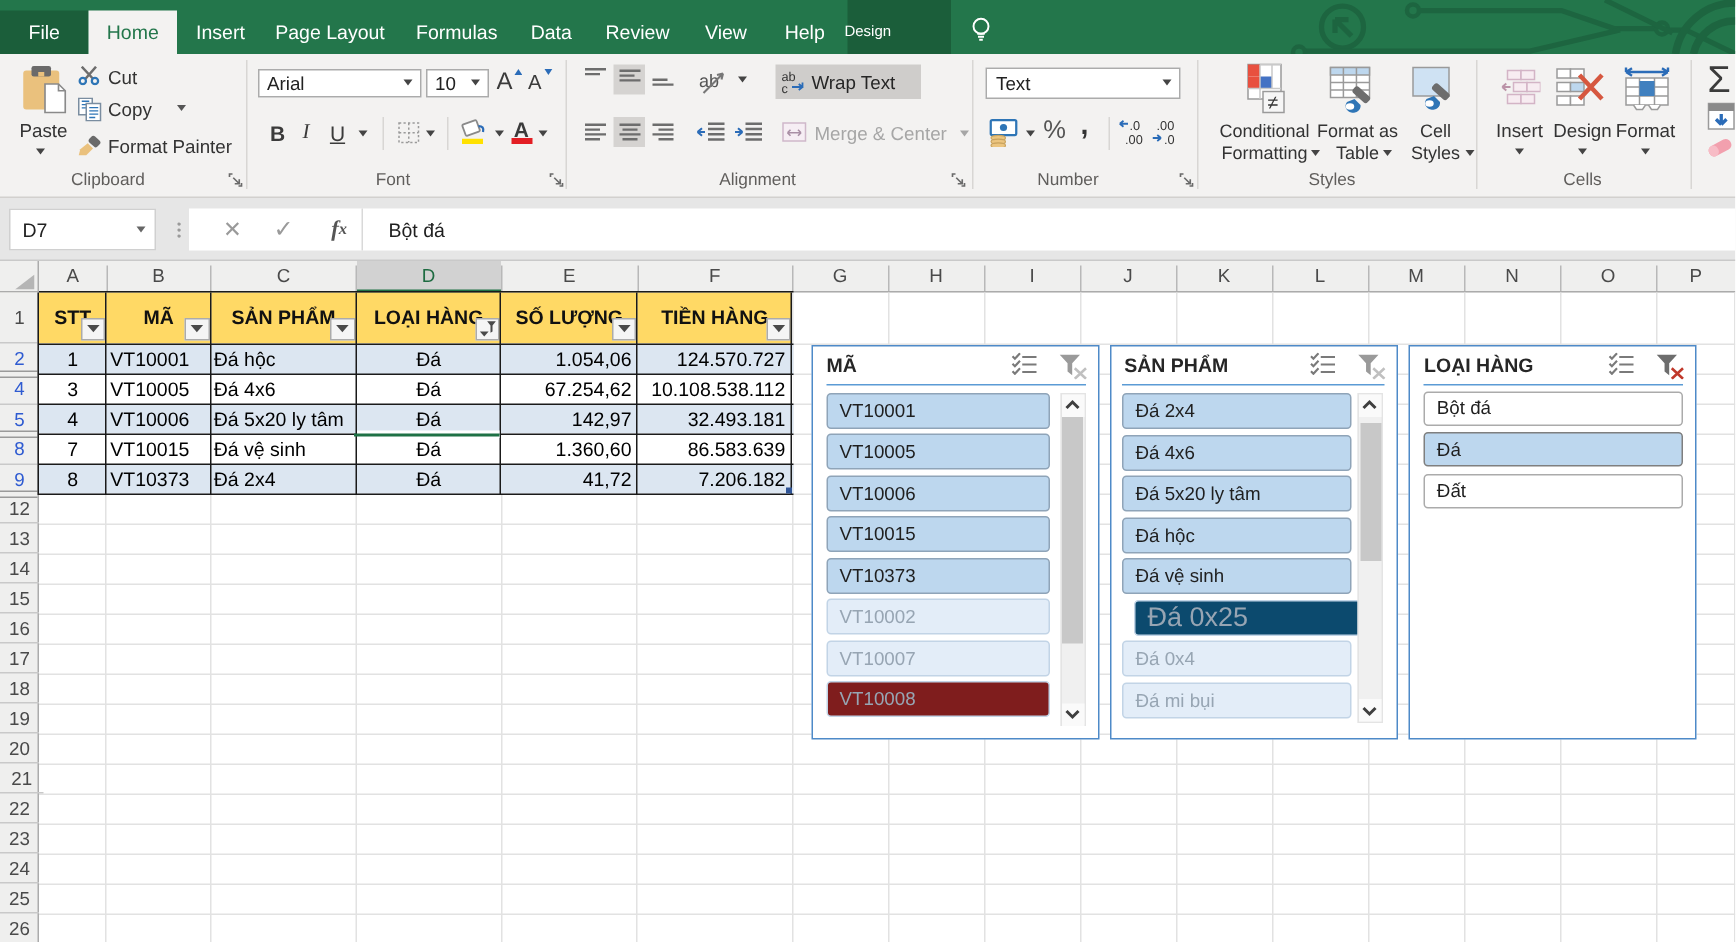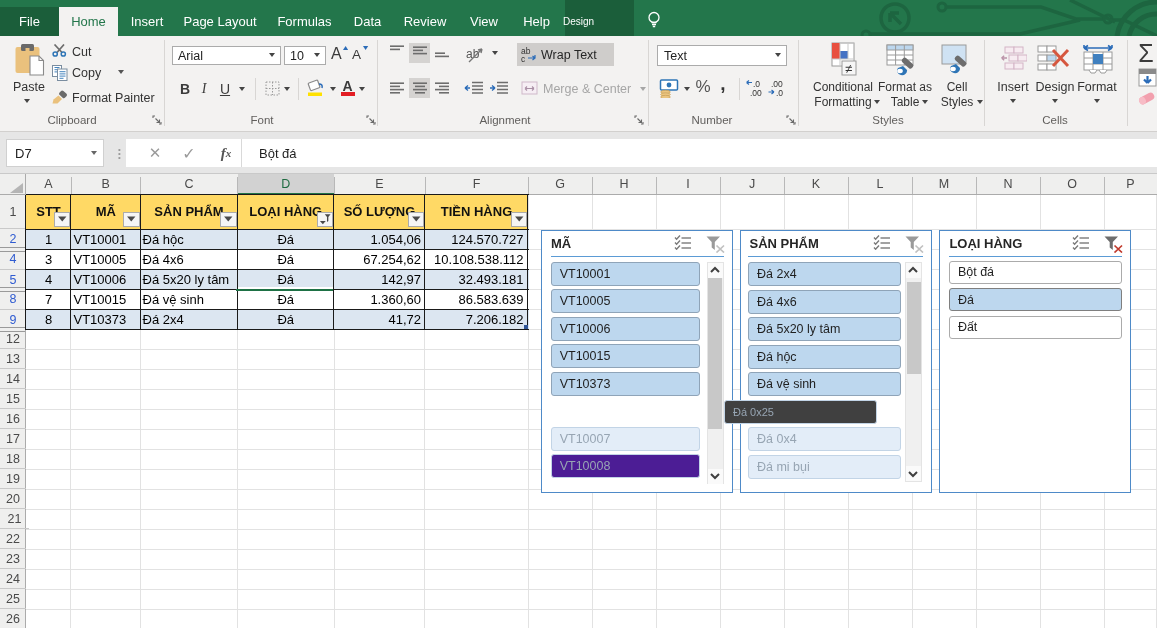--- a/index.html
+++ b/index.html
@@ -602,22 +602,23 @@
     <svg style="position:absolute;left:705.6px;top:235.5px" width="20" height="17" viewBox="0 0 20 17">
       <path d="M0.5 0.5 h13.5 l-5.2 5.6 v8 l-3.1 -2.5 v-5.5 z" fill="#9a9a9a"></path>
       <path d="M10.5 9.5 l7.5 7 M18 9.5 l-7.5 7" stroke="#c0c0c0" stroke-width="1.7" fill="none"></path>
     </svg>
     <div style="position:absolute;left:550.7px;top:256.0px;width:172.89999999999998px;height:1px;background:#5b9bd5;"></div>
     <div class="fx" style="position:absolute;left:550.7px;top:261.9px;width:149.5px;height:24px;background:#bdd7ee;border:1px solid #8fa4b8;border-radius:3px;font-size:12.5px;color:#1f1f1f;padding-left:8px;">VT10001</div>
     <div class="fx" style="position:absolute;left:550.7px;top:289.4px;width:149.5px;height:24px;background:#bdd7ee;border:1px solid #8fa4b8;border-radius:3px;font-size:12.5px;color:#1f1f1f;padding-left:8px;">VT10005</div>
     <div class="fx" style="position:absolute;left:550.7px;top:316.9px;width:149.5px;height:24px;background:#bdd7ee;border:1px solid #8fa4b8;border-radius:3px;font-size:12.5px;color:#1f1f1f;padding-left:8px;">VT10006</div>
     <div class="fx" style="position:absolute;left:550.7px;top:344.4px;width:149.5px;height:24px;background:#bdd7ee;border:1px solid #8fa4b8;border-radius:3px;font-size:12.5px;color:#1f1f1f;padding-left:8px;">VT10015</div>
     <div class="fx" style="position:absolute;left:550.7px;top:371.9px;width:149.5px;height:24px;background:#bdd7ee;border:1px solid #8fa4b8;border-radius:3px;font-size:12.5px;color:#1f1f1f;padding-left:8px;">VT10373</div>
+    <div class="fx" style="position:absolute;left:550.7px;top:399.4px;width:149.5px;height:24px;background:#e3edf8;border:1px solid #c2d4e6;border-radius:3px;font-size:12.5px;color:#97a5b3;padding-left:8px;">VT10002</div>
     <div class="fx" style="position:absolute;left:550.7px;top:426.9px;width:149.5px;height:24px;background:#e3edf8;border:1px solid #c2d4e6;border-radius:3px;font-size:12.5px;color:#97a5b3;padding-left:8px;">VT10007</div>
-    <div class="fx" style="position:absolute;left:550.7px;top:454.4px;width:149.5px;height:24px;background:#4c1d95;border:1px solid #c2d4e6;border-radius:3px;font-size:12.5px;color:#97a5b3;padding-left:8px;">VT10008</div>
+    <div class="fx" style="position:absolute;left:550.7px;top:454.4px;width:149.5px;height:24px;background:#7f1d1d;border:1px solid #c2d4e6;border-radius:3px;font-size:12.5px;color:#97a5b3;padding-left:8px;">VT10008</div>
     <div style="position:absolute;left:706.9px;top:261.9px;width:16.700000000000045px;height:222.60000000000002px;background:#f0f0f0;border:1px solid #e4e4e4;"></div>
     <div style="position:absolute;left:707.9px;top:262.9px;width:14.700000000000045px;height:15px;background:#fafafa;"></div>
     <div style="position:absolute;left:707.9px;top:468.5px;width:14.700000000000045px;height:15px;background:#fafafa;"></div>
     <div style="position:absolute;left:708.4px;top:277.5px;width:13.700000000000045px;height:151.5px;background:#c8c8c8;"></div>
     <svg style="position:absolute;left:709.9px;top:265.9px" width="10" height="8" viewBox="0 0 10 8">
       <path d="M1 6 L5 2 L9 6" stroke="#3f3f3f" stroke-width="2" fill="none"></path>
     </svg>
     <svg style="position:absolute;left:709.9px;top:472.0px" width="10" height="8" viewBox="0 0 10 8">
       <path d="M1 2 L5 6 L9 2" stroke="#3f3f3f" stroke-width="2" fill="none"></path>
     </svg>
@@ -636,21 +637,21 @@
     <svg style="position:absolute;left:904.5px;top:235.5px" width="20" height="17" viewBox="0 0 20 17">
       <path d="M0.5 0.5 h13.5 l-5.2 5.6 v8 l-3.1 -2.5 v-5.5 z" fill="#9a9a9a"></path>
       <path d="M10.5 9.5 l7.5 7 M18 9.5 l-7.5 7" stroke="#c0c0c0" stroke-width="1.7" fill="none"></path>
     </svg>
     <div style="position:absolute;left:748px;top:256.0px;width:174.5px;height:1px;background:#5b9bd5;"></div>
     <div class="fx" style="position:absolute;left:748px;top:262.1px;width:152.5px;height:24px;background:#bdd7ee;border:1px solid #8fa4b8;border-radius:3px;font-size:12.5px;color:#1f1f1f;padding-left:8px;">Đá 2x4</div>
     <div class="fx" style="position:absolute;left:748px;top:289.6px;width:152.5px;height:24px;background:#bdd7ee;border:1px solid #8fa4b8;border-radius:3px;font-size:12.5px;color:#1f1f1f;padding-left:8px;">Đá 4x6</div>
     <div class="fx" style="position:absolute;left:748px;top:317.1px;width:152.5px;height:24px;background:#bdd7ee;border:1px solid #8fa4b8;border-radius:3px;font-size:12.5px;color:#1f1f1f;padding-left:8px;">Đá 5x20 ly tâm</div>
     <div class="fx" style="position:absolute;left:748px;top:344.6px;width:152.5px;height:24px;background:#bdd7ee;border:1px solid #8fa4b8;border-radius:3px;font-size:12.5px;color:#1f1f1f;padding-left:8px;">Đá hộc</div>
     <div class="fx" style="position:absolute;left:748px;top:372.1px;width:152.5px;height:24px;background:#bdd7ee;border:1px solid #8fa4b8;border-radius:3px;font-size:12.5px;color:#1f1f1f;padding-left:8px;">Đá vệ sinh</div>
-    <div class="fx" style="position:absolute;left:724px;top:399.6px;width:152.5px;height:24px;background:#404040;border:1px solid #c2d4e6;border-radius:3px;font-size:11px;color:#97a5b3;padding-left:8px;">Đá 0x25</div>
+    <div class="fx" style="position:absolute;left:756px;top:399.6px;width:152.5px;height:24px;background:#0c4a6e;border:1px solid #c2d4e6;border-radius:3px;font-size:18px;color:#97a5b3;padding-left:8px;">Đá 0x25</div>
     <div class="fx" style="position:absolute;left:748px;top:427.1px;width:152.5px;height:24px;background:#e3edf8;border:1px solid #c2d4e6;border-radius:3px;font-size:12.5px;color:#97a5b3;padding-left:8px;">Đá 0x4</div>
     <div class="fx" style="position:absolute;left:748px;top:454.6px;width:152.5px;height:24px;background:#e3edf8;border:1px solid #c2d4e6;border-radius:3px;font-size:12.5px;color:#97a5b3;padding-left:8px;">Đá mi bụi</div>
     <div style="position:absolute;left:905.2px;top:262.1px;width:17.299999999999955px;height:219.89999999999998px;background:#f0f0f0;border:1px solid #e4e4e4;"></div>
     <div style="position:absolute;left:906.2px;top:263.1px;width:15.299999999999955px;height:15px;background:#fafafa;"></div>
     <div style="position:absolute;left:906.2px;top:466px;width:15.299999999999955px;height:15px;background:#fafafa;"></div>
     <div style="position:absolute;left:906.7px;top:281.9px;width:14.299999999999955px;height:92.10000000000002px;background:#c8c8c8;"></div>
     <svg style="position:absolute;left:908.2px;top:266.1px" width="10" height="8" viewBox="0 0 10 8">
       <path d="M1 6 L5 2 L9 6" stroke="#3f3f3f" stroke-width="2" fill="none"></path>
     </svg>
     <svg style="position:absolute;left:908.2px;top:469.5px" width="10" height="8" viewBox="0 0 10 8">

